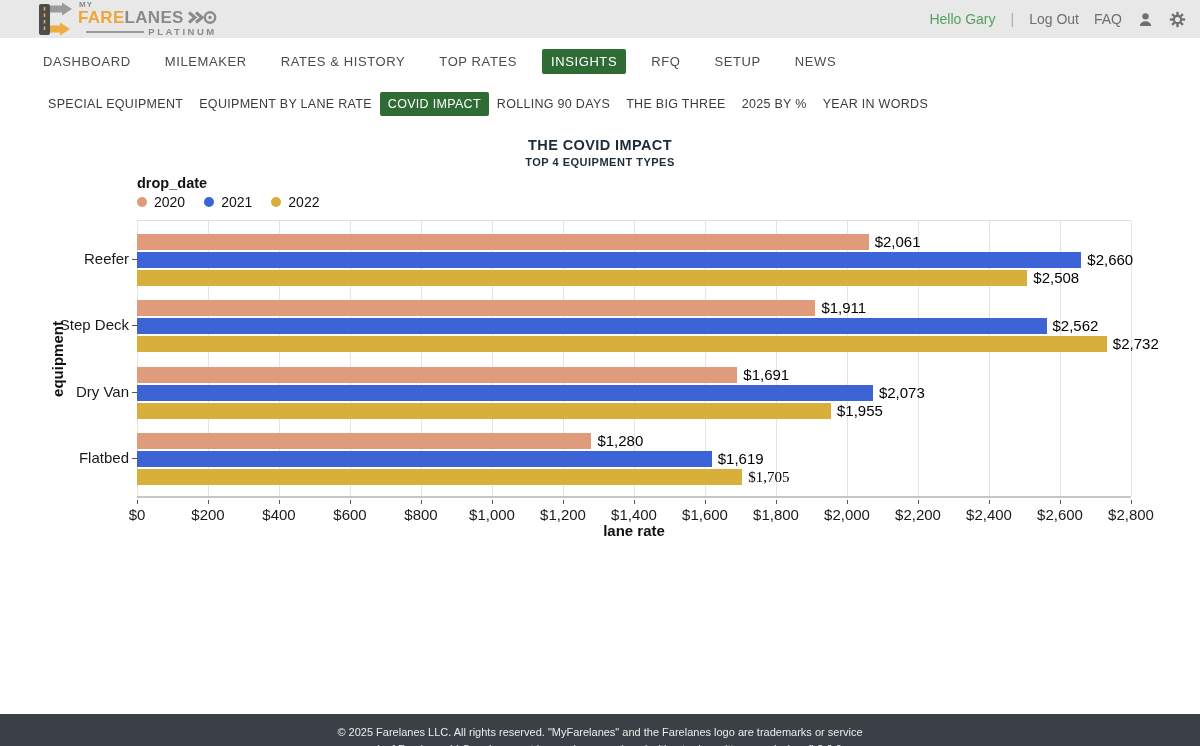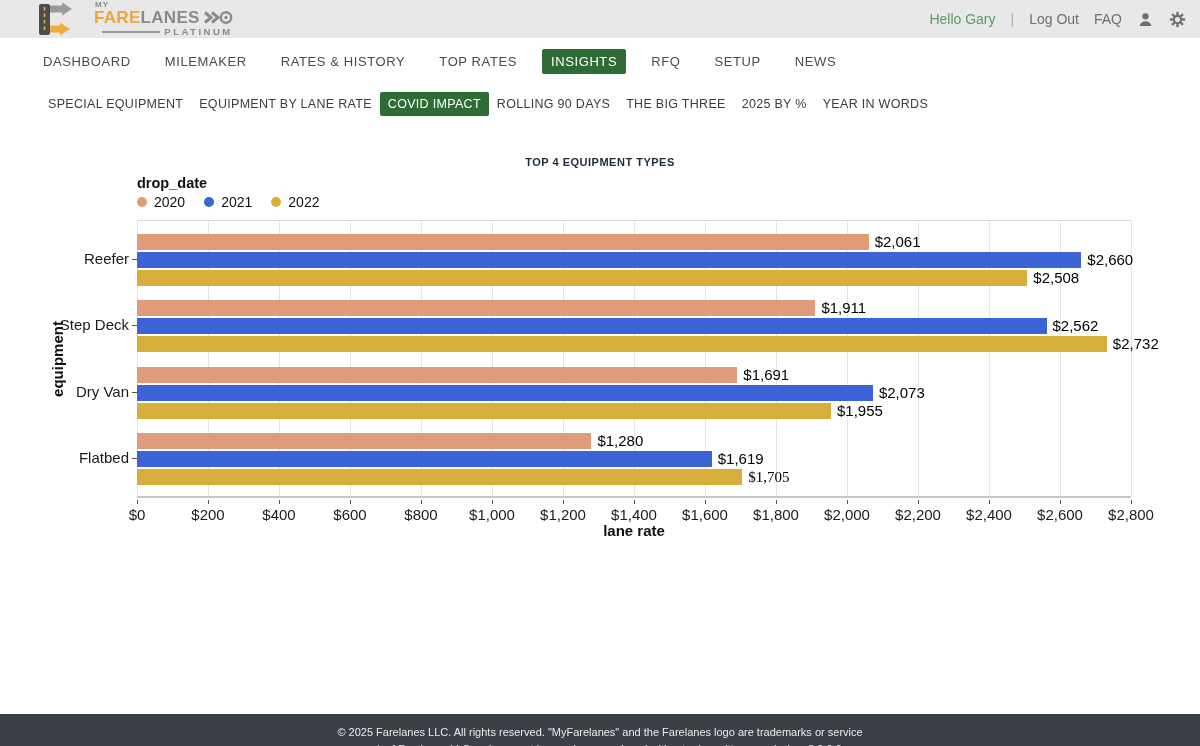--- a/index.html
+++ b/index.html
@@ -4,21 +4,21 @@
 <style>
   * { box-sizing: border-box; margin: 0; padding: 0; }
   html,body { width:1200px; height:746px; }
   body { overflow:hidden; position:relative; background:#fff;
          font-family:"Liberation Sans", sans-serif; }
 
   
   .topbar { height:38px; background:#e8e8e8; display:flex; align-items:center;
             justify-content:space-between; padding:0 14px 0 30px; }
   .logo { display:flex; align-items:flex-start; gap:4px; cursor:pointer; }
-  .logo-text { display:flex; flex-direction:column; line-height:1;margin-left:16px; }
+  .logo-text { display:flex; flex-direction:column; line-height:1; }
   .logo-my { font-size:8px; font-weight:bold; color:#8a8a8a; letter-spacing:1px; margin-left:1px; }
   .logo-main { display:flex; align-items:center; font-size:17px; font-weight:bold; letter-spacing:0.3px; }
   .logo-fare { color:#eda63b; }
   .logo-lanes { color:#8a8a8a; }
   .logo-main svg { margin-left:3px; }
   .logo-platinum-row { display:flex; align-items:center; gap:4px; margin-top:1px; justify-content:flex-end; }
   .logo-line { display:inline-block; width:58px; height:2px; background:#9a9a9a; }
   .logo-platinum { font-size:9.5px; font-weight:bold; color:#8a8a8a; letter-spacing:2.5px; }
 
   .topbar-right { display:flex; align-items:center; gap:15px; font-size:14px; color:#6f6f6f; }
@@ -138,20 +138,21 @@
     <div class="subnav-item">SPECIAL EQUIPMENT</div>
     <div class="subnav-item">EQUIPMENT BY LANE RATE</div>
     <div class="subnav-item selected">COVID IMPACT</div>
     <div class="subnav-item">ROLLING 90 DAYS</div>
     <div class="subnav-item">THE BIG THREE</div>
     <div class="subnav-item">2025 BY %</div>
     <div class="subnav-item">YEAR IN WORDS</div>
   </div>
 
 <div class="chart-region">
+  <div class="chart-title">THE COVID IMPACT</div>
   <div class="chart-subtitle">TOP 4 EQUIPMENT TYPES</div>
   <div class="legend-title">drop_date</div>
   <div class="legend">
       <div class="legend-item">
         <div class="legend-dot" style="background: rgb(224, 156, 122);"></div>
         <div class="legend-label">2020</div>
       </div>
       <div class="legend-item">
         <div class="legend-dot" style="background: rgb(60, 100, 215);"></div>
         <div class="legend-label">2021</div>

